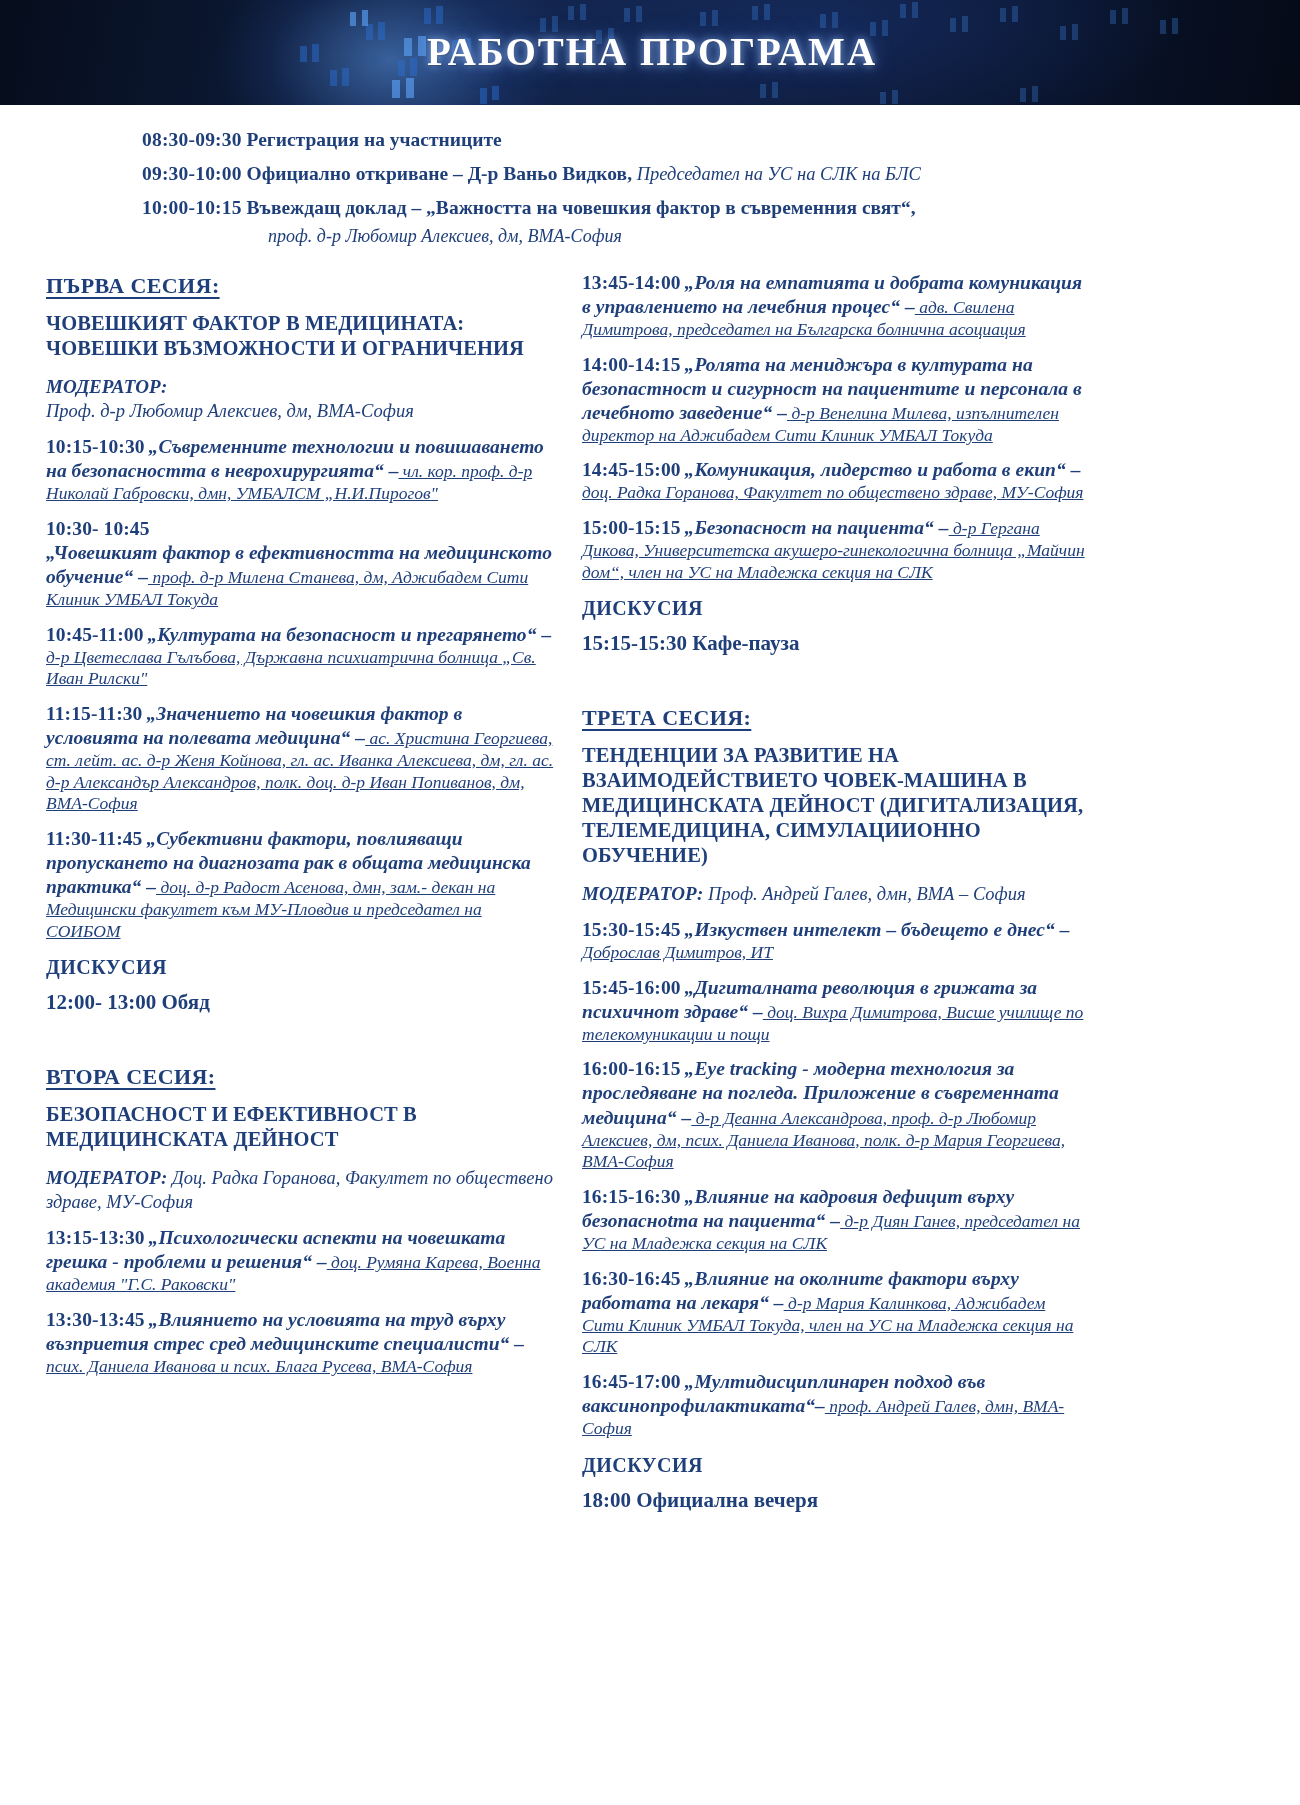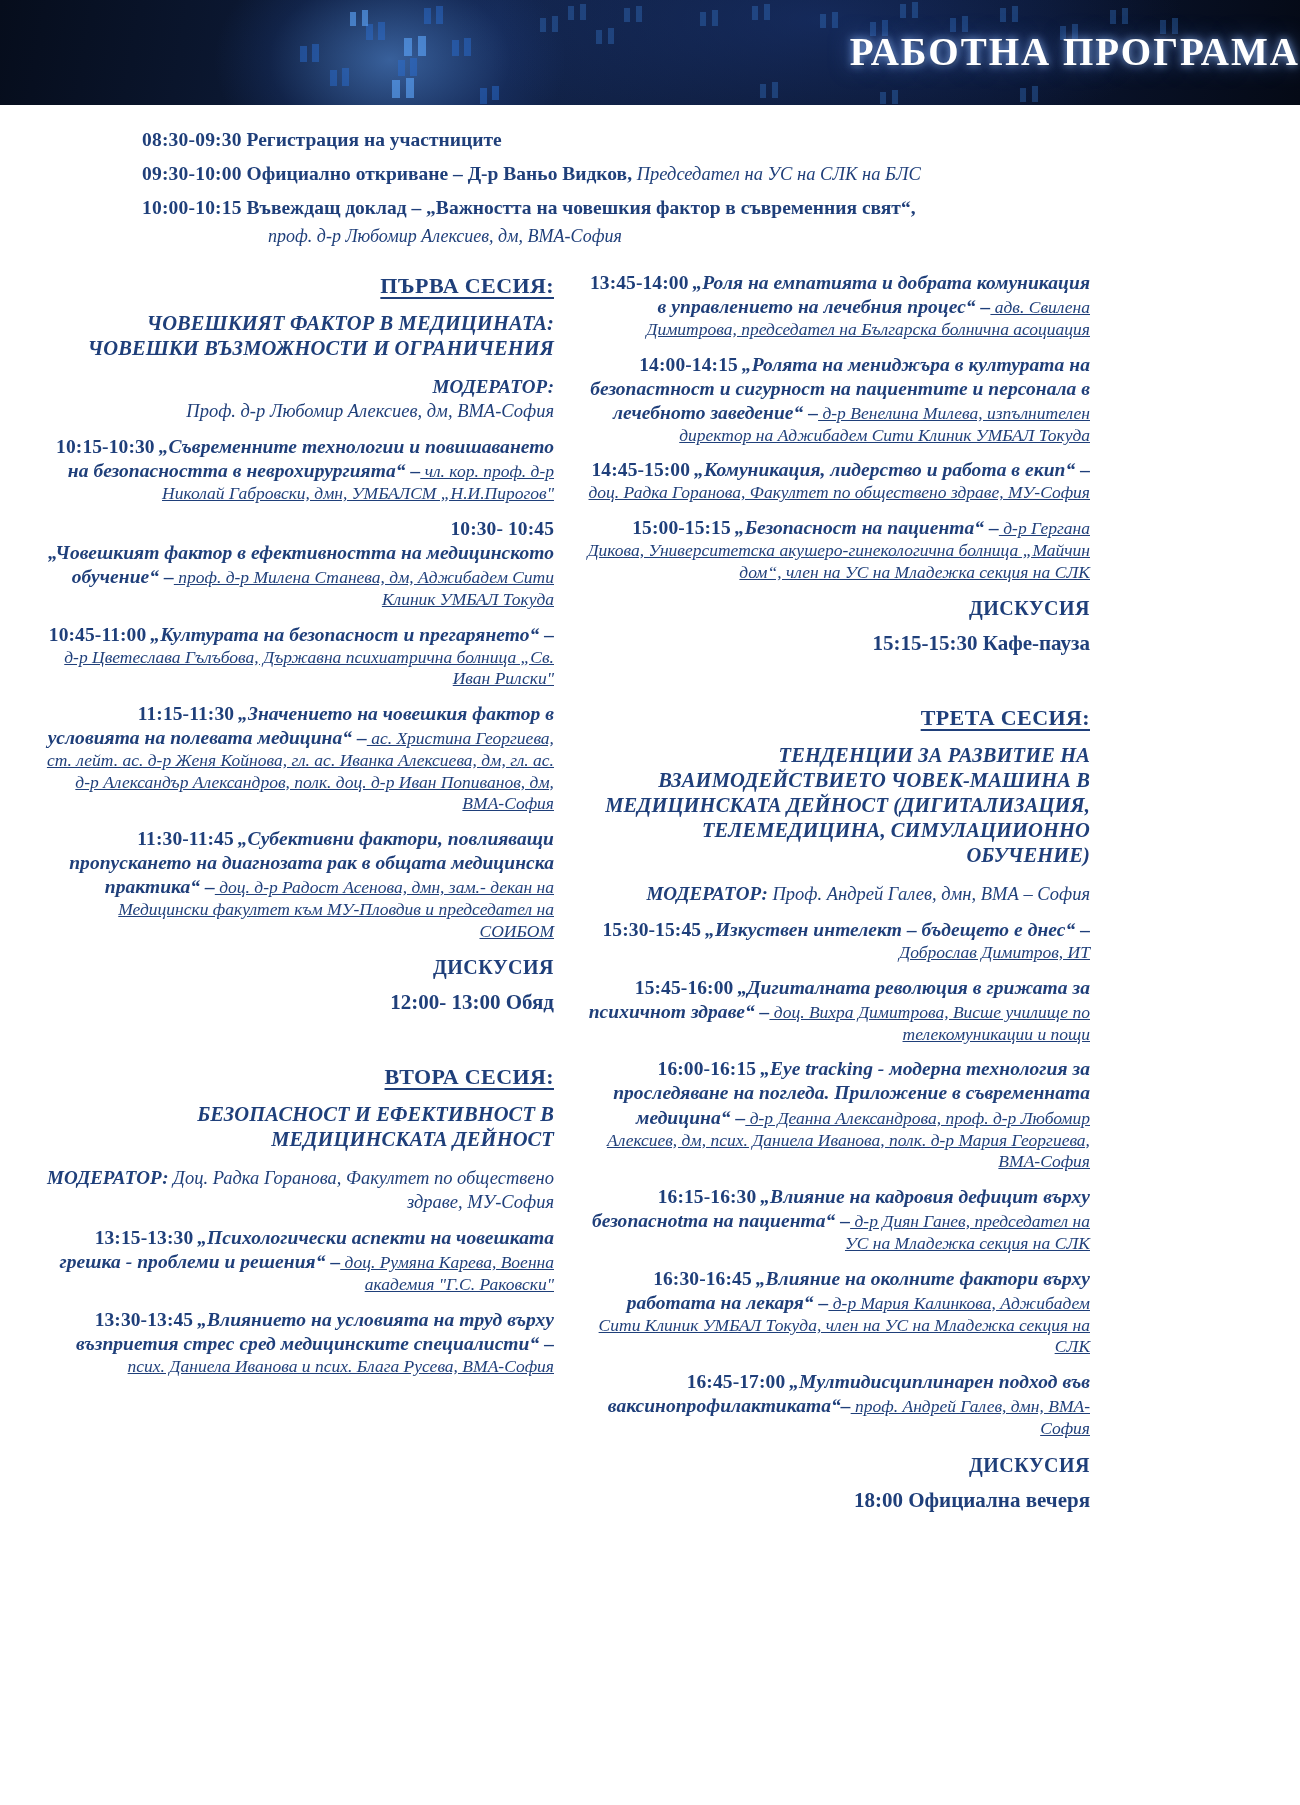--- a/index.html
+++ b/index.html
@@ -19,21 +19,21 @@
     width:1300px;height:105px;
     background:
       radial-gradient(ellipse 220px 150px at 390px 60px, rgba(90,150,230,0.55) 0%, rgba(40,80,160,0.18) 55%, rgba(0,0,0,0) 80%),
       radial-gradient(ellipse 520px 180px at 820px 20px, rgba(30,60,130,0.45) 0%, rgba(0,0,0,0) 70%),
       linear-gradient(100deg,#060d1c 0%,#0b1730 18%,#12244b 38%,#0e1c3c 58%,#0a1530 78%,#050a16 100%);
     overflow:hidden;
   }
   .banner .bits{position:absolute;inset:0;opacity:.85;}
   .banner-title{
     position:absolute;left:4px;right:0;top:29px;
-    text-align:right;
+    text-align:center;
     font-family:"Liberation Serif","DejaVu Serif",serif;
     font-weight:bold;
     font-size:39px;
     letter-spacing:2.0px;
     color:#ffffff;
     text-shadow:0 0 9px rgba(150,190,255,.85), 0 0 22px rgba(80,130,220,.7), 1px 1px 2px rgba(0,0,0,.6);
     white-space:nowrap;
   }
 
   
@@ -59,36 +59,35 @@
     line-height:1.3;
   }
 
   
   .columns{
     display:flex;
     gap:28px;
     padding:14px 28px 10px 46px;
     align-items:flex-start;
   }
-  .col{width:508px;flex:0 0 508px;text-align:right;}
+  .col{width:508px;flex:0 0 508px;}
   .col.right{width:508px;flex:0 0 508px;padding-top:8px;}
 
   
   .session-head{
     font-weight:bold;
     font-size:22px;
     letter-spacing:.4px;
     text-decoration:underline;
     text-underline-offset:4px;
     margin:10px 0 12px 0;
     display:block;
   }
   .session-title{
     font-weight:bold;
-    font-style:italic;
     font-size:20.5px;
     line-height:1.22;
     margin:0 0 10px 0;
     letter-spacing:.1px;
   }
   .moderator{
     font-weight:bold;
     font-style:italic;
     font-size:19px;
     line-height:1.26;

